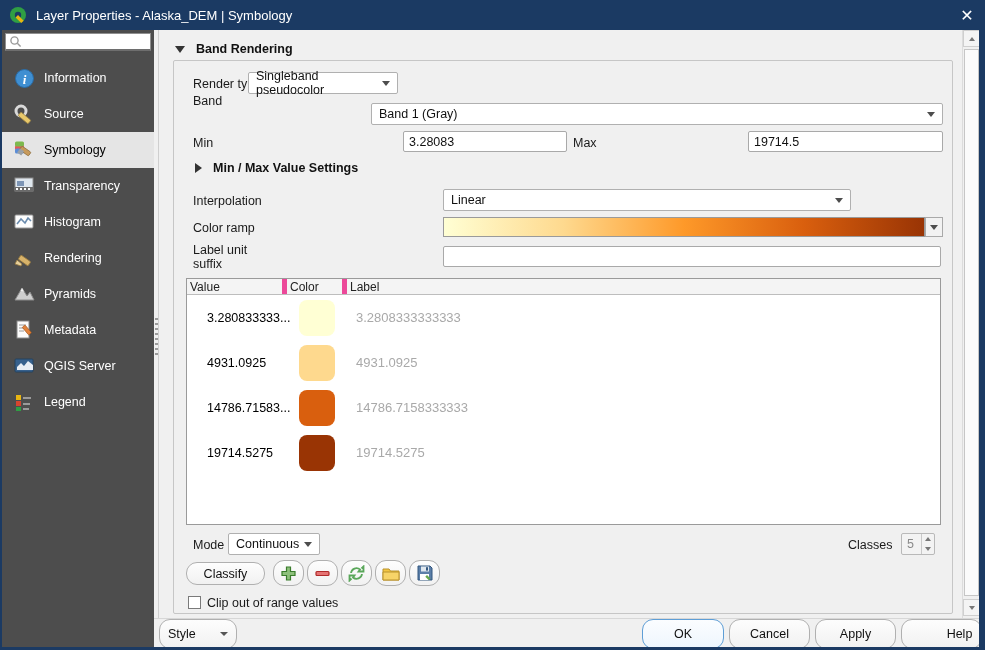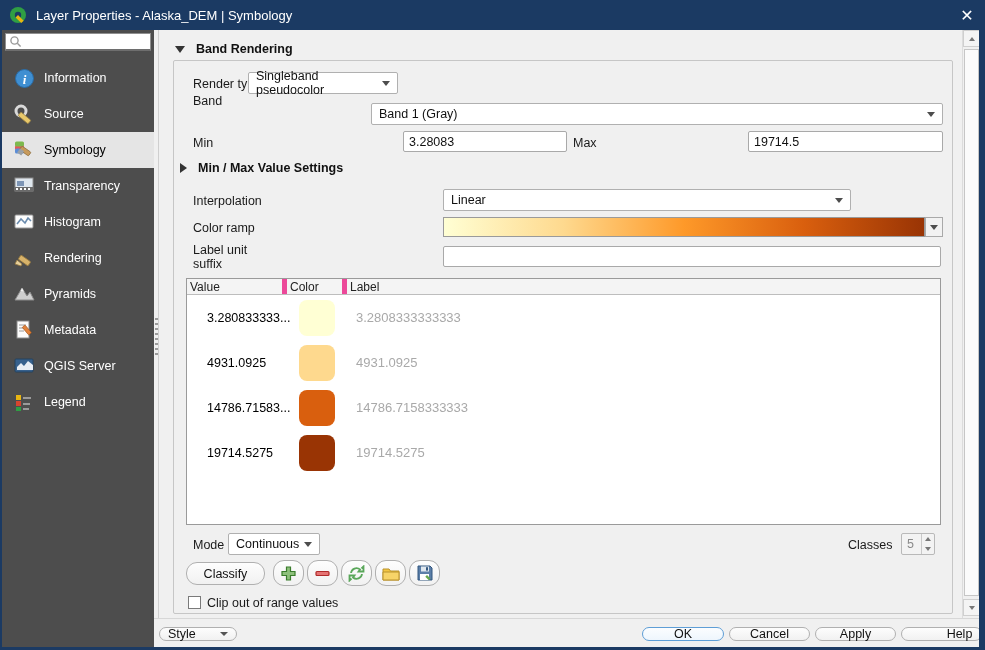--- a/index.html
+++ b/index.html
@@ -68,21 +68,21 @@
   .spin .val { flex:1; font-size:12.5px; color:#8a8a8a; display:flex; align-items:center; padding-left:5px; }
   .spin .btns { width:13px; border-left:1px solid #c9c9c9; display:flex; flex-direction:column; }
   .spin .btns div { flex:1; display:flex; align-items:center; justify-content:center; }
   .mini-up { width:0; height:0; border-left:3px solid transparent; border-right:3px solid transparent; border-bottom:4px solid #777; }
   .mini-dn { width:0; height:0; border-left:3px solid transparent; border-right:3px solid transparent; border-top:4px solid #777; }
   .checkbox { position:absolute; width:13px; height:13px; background:#fff; border:1px solid #7a7a7a; }
 
   
   .footer { position:absolute; left:152px; top:618px; width:833px; height:29px; background:#f0f0f0;
             border-top:1px solid #d7d7d7; }
-  .footer .btn { top:8px; height:14px; }
+  .footer .btn { top:0; height:30px; }
   .btn-ok { border:1px solid #5e9ed6 !important; background:linear-gradient(#fbfdff,#eef6fd) !important; }
   .style-btn { left:5px; top:3px; width:78px; height:24px; justify-content:space-between !important; padding:0 8px; }
   .style-btn .arr { width:0; height:0; border-left:4px solid transparent; border-right:4px solid transparent; border-top:4px solid #555; }
 
   
   .vscroll { position:absolute; left:960px; top:30px; width:17px; height:588px; background:#f0f0f0; border-left:1px solid #dcdcdc; }
   .sbtn { position:absolute; left:0; width:17px; height:17px; background:#f4f4f4; border:1px solid #cfcfcf;
           display:flex; align-items:center; justify-content:center; }
   .sthumb { position:absolute; left:1px; top:19px; width:15px; height:547px; background:#fbfbfb; border:1px solid #c6c6c6; }
   .frame-right { position:absolute; left:977px; top:30px; width:8px; height:620px; background:#1b3a63; }
@@ -250,21 +250,21 @@
     <div class="combo" style="left:212px; top:73px; width:572px;">
       <span>Band 1 (Gray)</span>
       <span class="arr"></span>
     </div>
 
     <div class="lbl" style="left:34px; top:106px;">Min</div>
     <input class="tinput" style="left: 212px; top: 101px; width: 164px; margin-left: 32px;" value="3.28083">
     <div class="lbl" style="left:414px; top:106px;">Max</div>
     <input class="tinput" style="left: 589px; top: 101px; width: 195px;" value="19714.5">
 
-    <div class="hdr" style="left:21px; top:131px;">
+    <div class="hdr" style="left:36px; top:131px;">
       <span class="tri-right"></span>
       <span>Min / Max Value Settings</span>
     </div>
 
     <div class="lbl" style="left:34px; top:164px;">Interpolation</div>
     <div class="combo" style="left:284px; top:159px; width:408px;">
       <span>Linear</span>
       <span class="arr"></span>
     </div>
 

